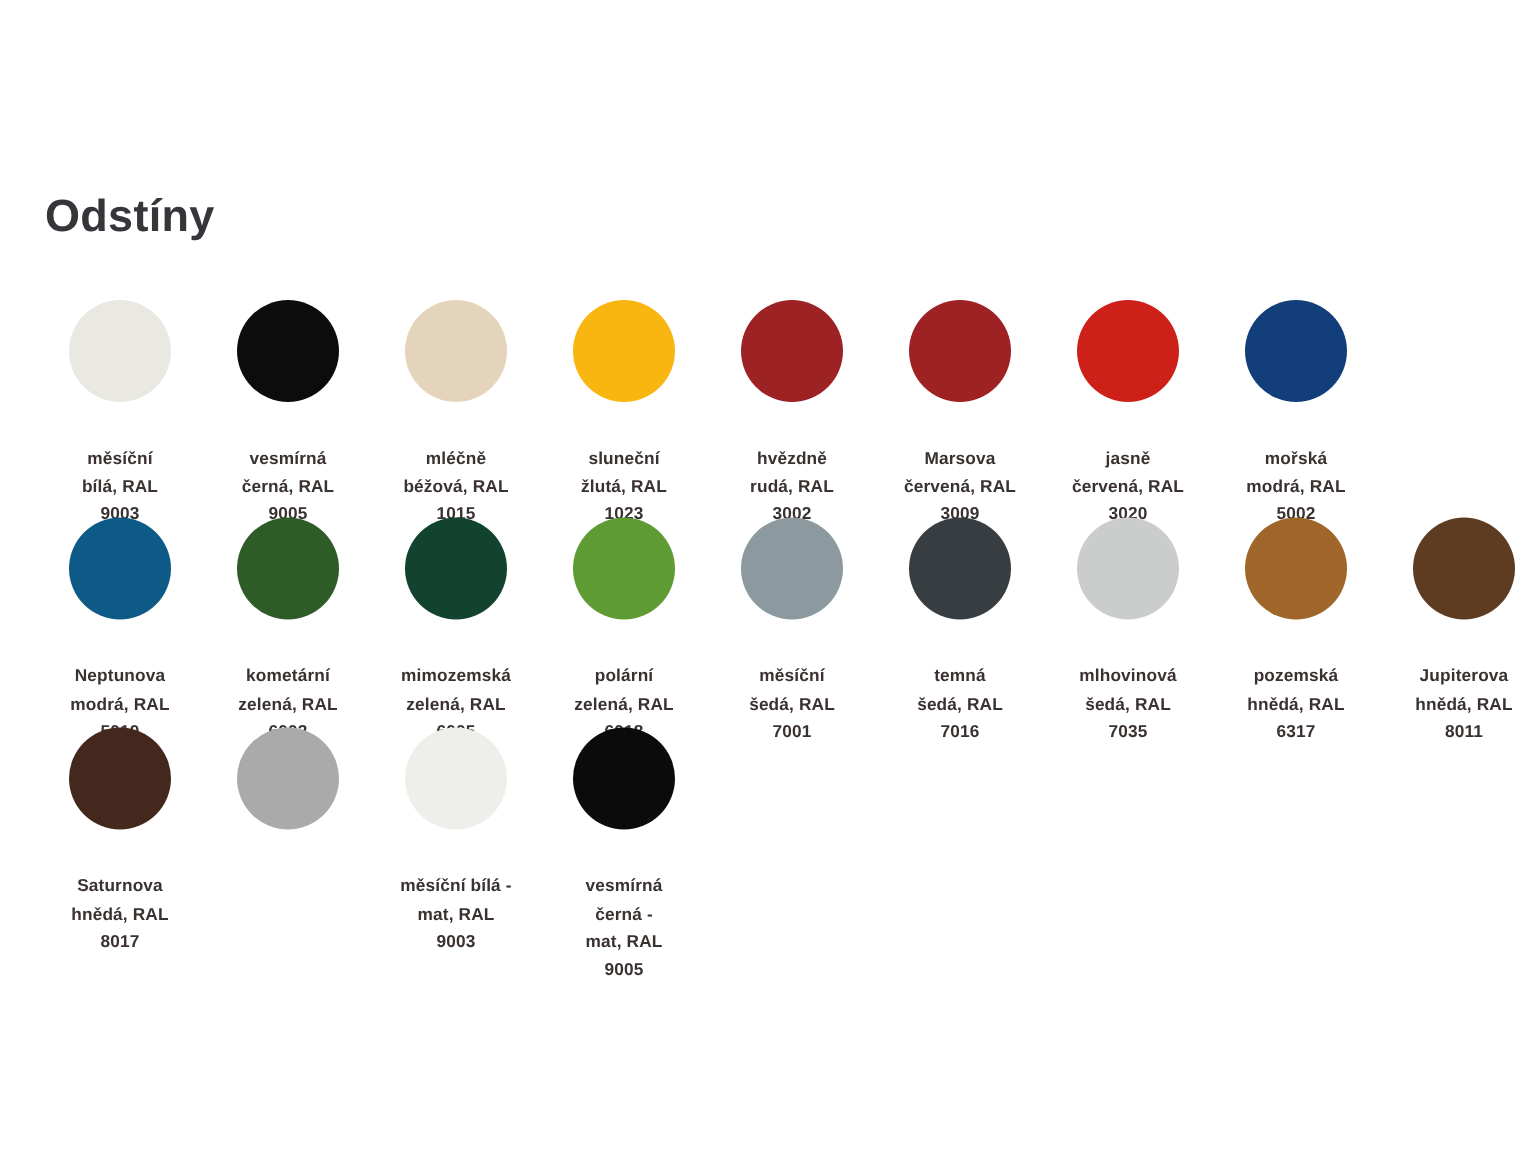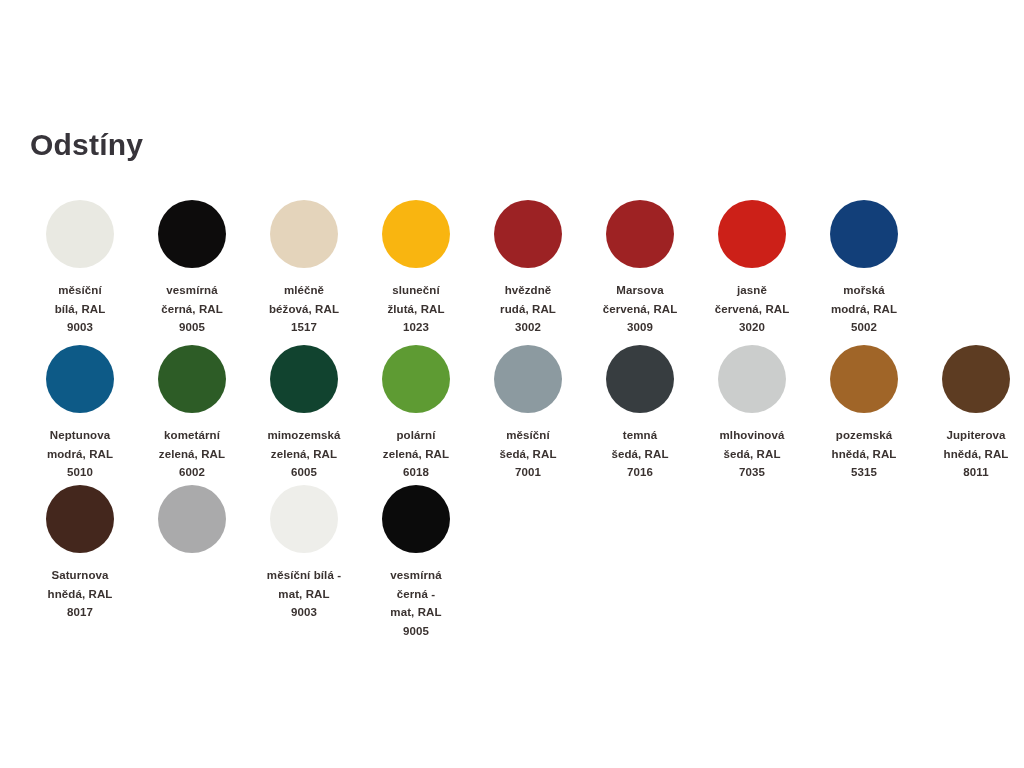--- a/index.html
+++ b/index.html
@@ -69,21 +69,21 @@
   }
 
   .swatch-dot {
     width: 68px;
     height: 68px;
     border-radius: 50%;
     box-sizing: border-box;
   }
 
   .swatch-label {
-    margin-top: 13px;
+    margin-top: 29px;
     font-size: 11.5px;
     line-height: 1.62;
     font-weight: bold;
     color: #3a3230;
     text-align: center;
     letter-spacing: 0.1px;
     white-space: pre-line;
     width: 112px;
   }
 </style>
@@ -106,21 +106,21 @@
       <div class="swatch-cell">
         <div class="swatch-dot" style="background-color: rgb(13, 12, 12);"></div>
         <div class="swatch-label" style="color: rgb(58, 50, 48);">vesmírná
 černá, RAL
 9005</div>
       </div>
       <div class="swatch-cell">
         <div class="swatch-dot" style="background-color: rgb(228, 212, 187);"></div>
         <div class="swatch-label" style="color: rgb(58, 50, 48);">mléčně
 béžová,  RAL
-1517</div>
+1015</div>
       </div>
       <div class="swatch-cell">
         <div class="swatch-dot" style="background-color: rgb(249, 181, 16);"></div>
         <div class="swatch-label" style="color: rgb(58, 50, 48);">sluneční
 žlutá, RAL
 1023</div>
       </div>
       <div class="swatch-cell">
         <div class="swatch-dot" style="background-color: rgb(156, 34, 36);"></div>
         <div class="swatch-label" style="color: rgb(58, 50, 48);">hvězdně
@@ -187,21 +187,21 @@
       <div class="swatch-cell">
         <div class="swatch-dot" style="background-color: rgb(203, 205, 204);"></div>
         <div class="swatch-label" style="color: rgb(58, 50, 48);">mlhovinová
 šedá, RAL
 7035</div>
       </div>
       <div class="swatch-cell">
         <div class="swatch-dot" style="background-color: rgb(160, 101, 40);"></div>
         <div class="swatch-label" style="color: rgb(58, 50, 48);">pozemská
 hnědá, RAL
-5315</div>
+6317</div>
       </div>
       <div class="swatch-cell">
         <div class="swatch-dot" style="background-color: rgb(93, 60, 34);"></div>
         <div class="swatch-label" style="color: rgb(58, 50, 48);">Jupiterova
 hnědá, RAL
 8011</div>
       </div>
     </div>
 
     <div class="swatch-row row-3">

